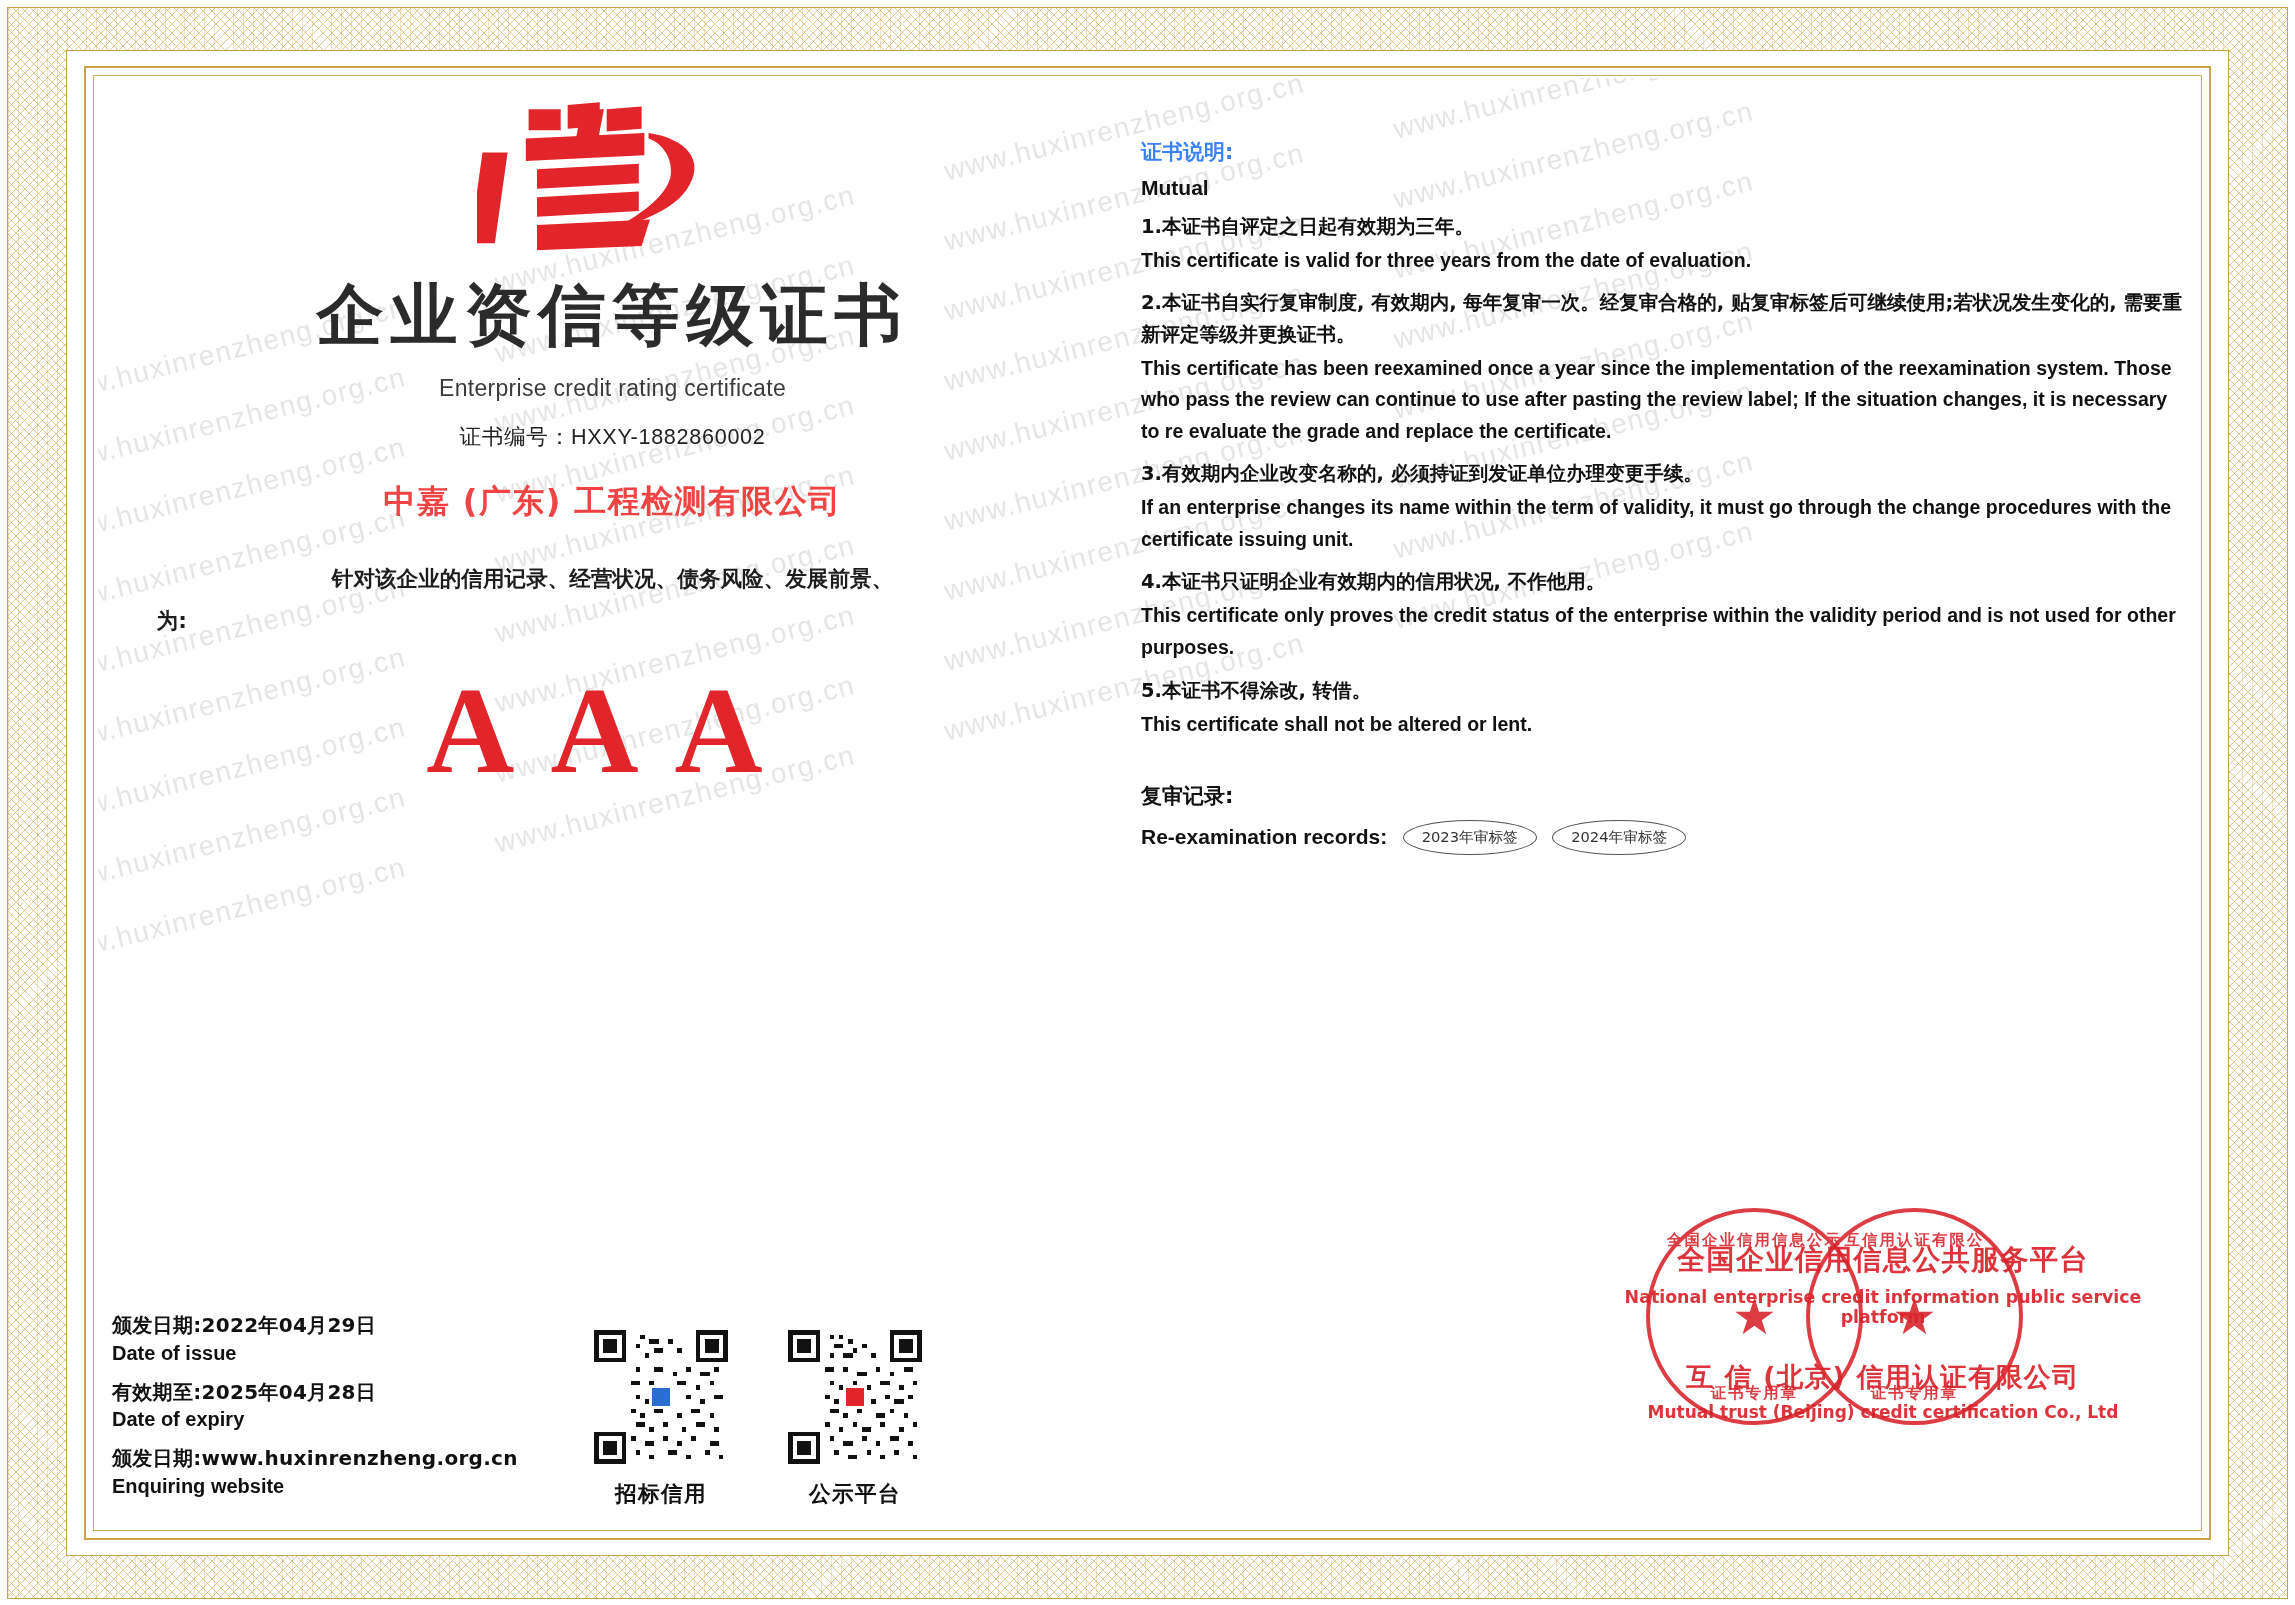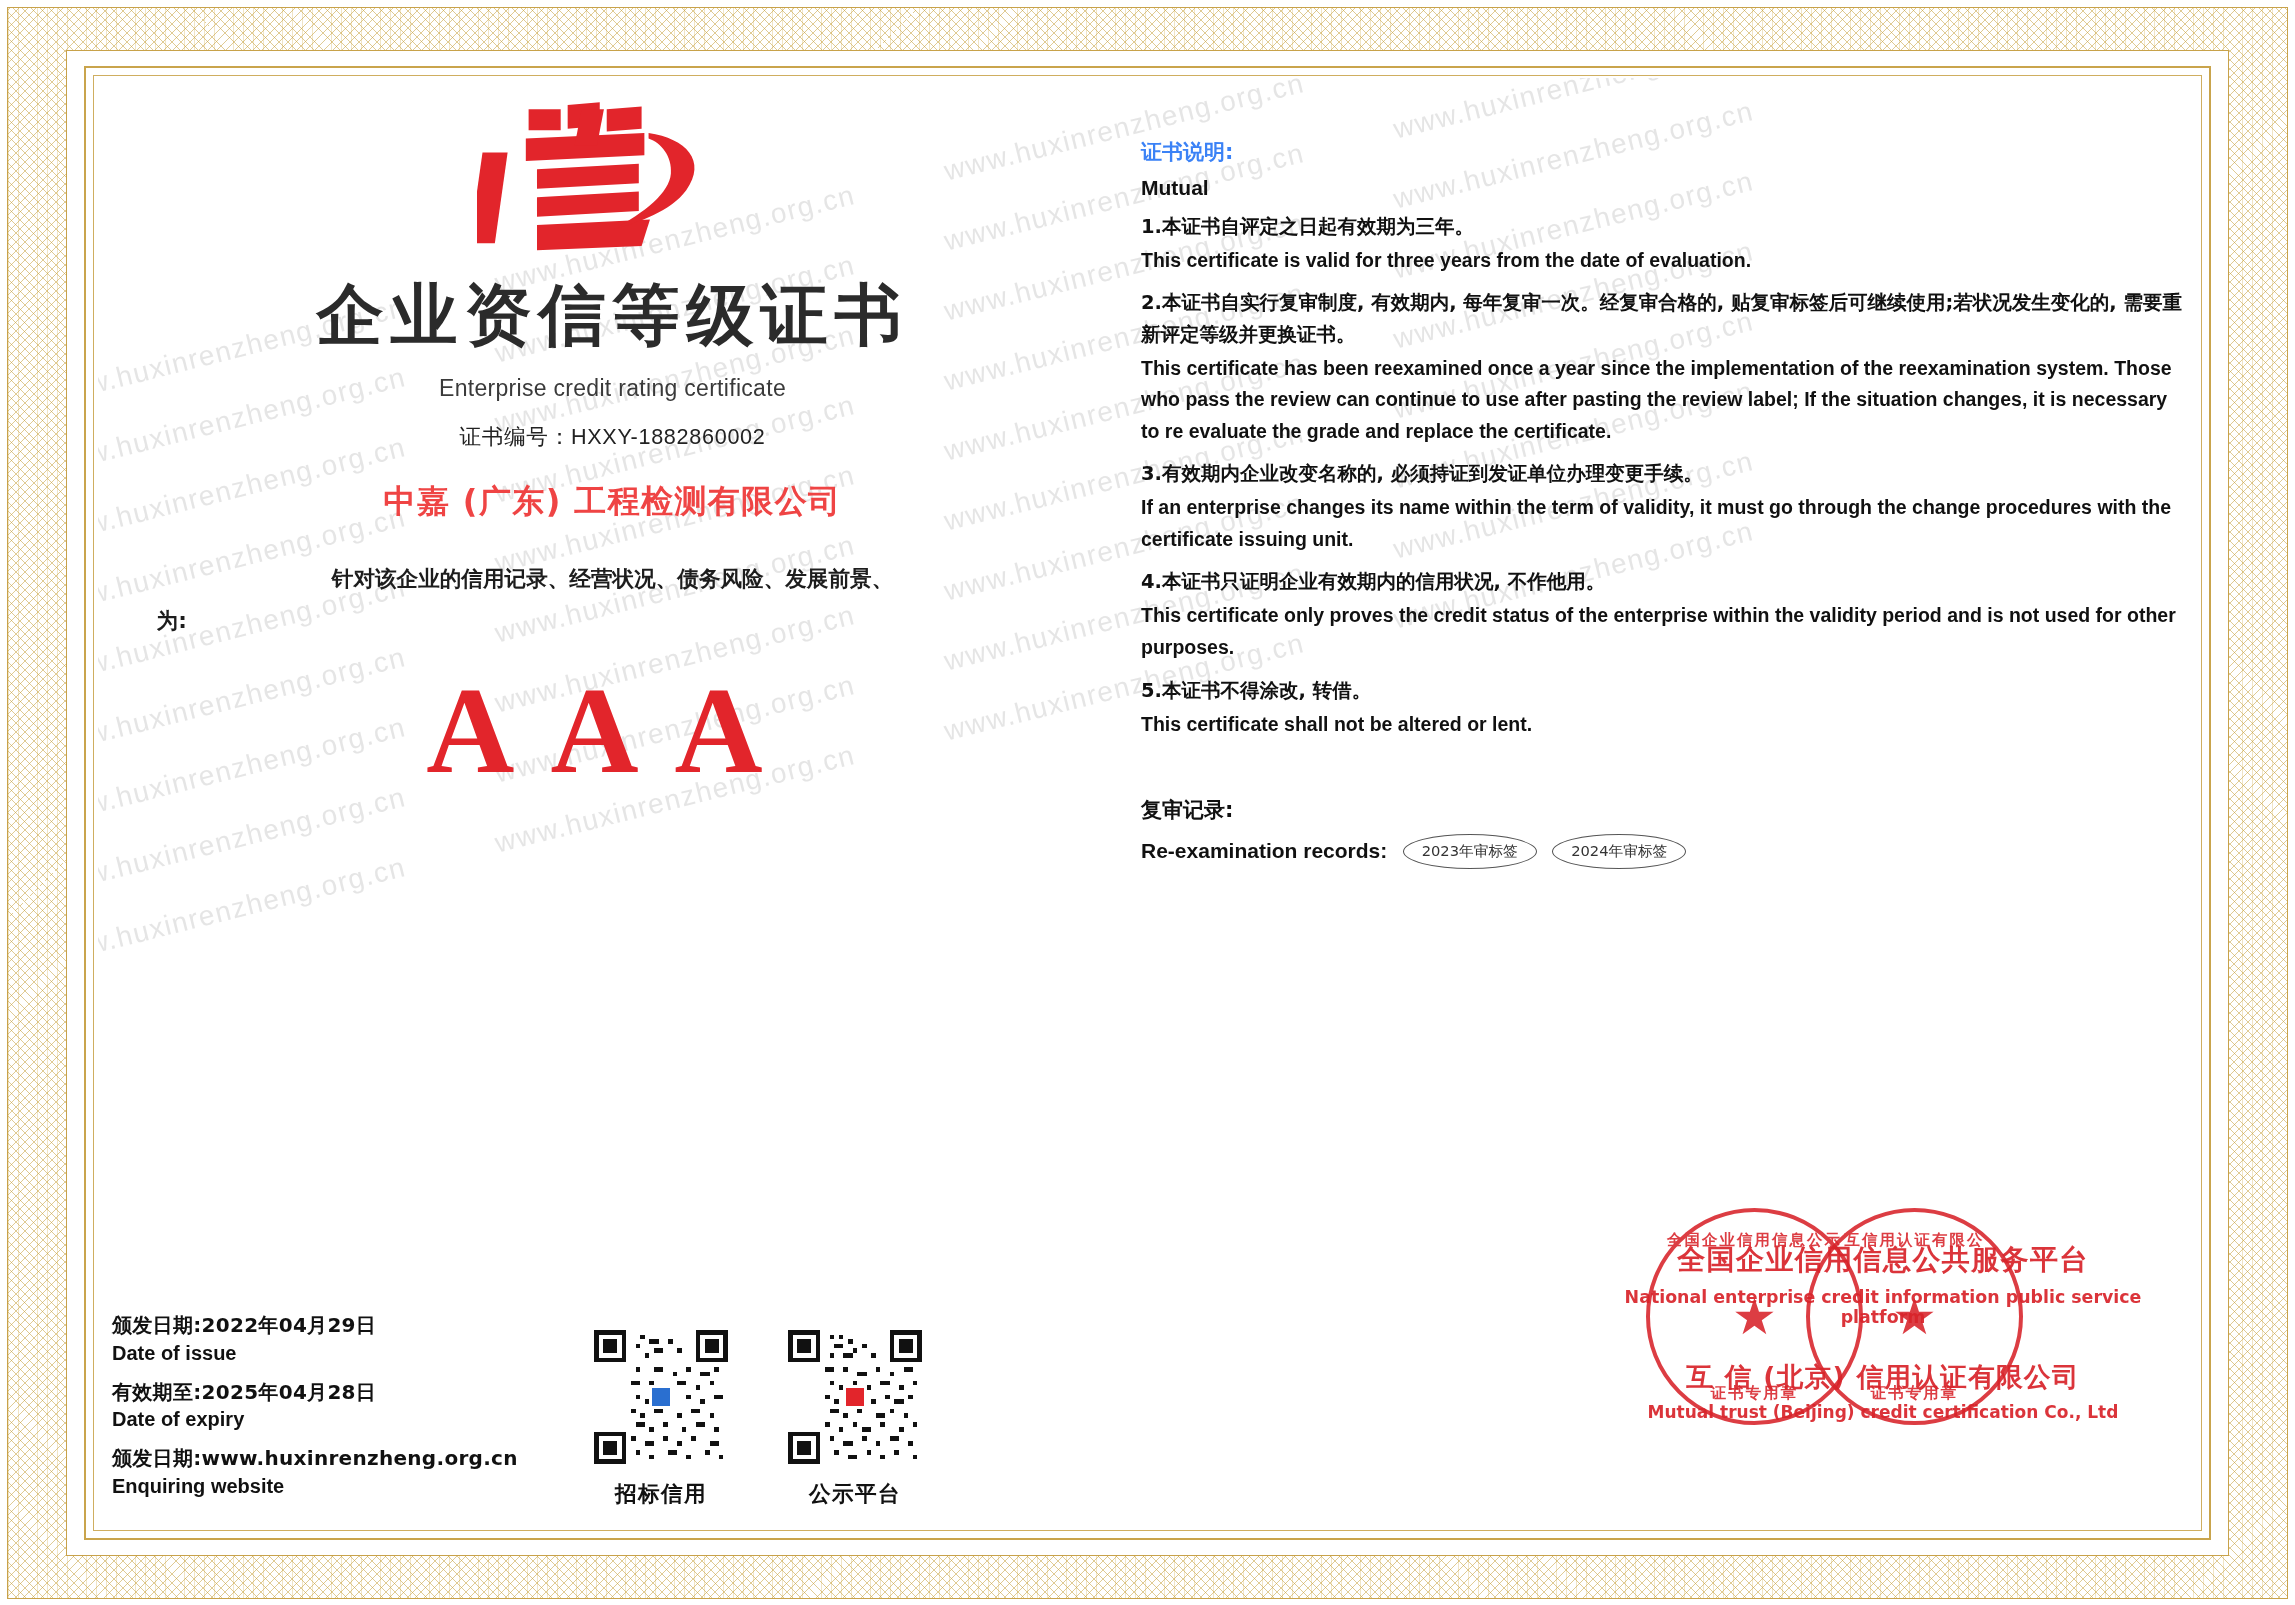--- a/index.html
+++ b/index.html
@@ -190,21 +190,21 @@
   }
   .note-item{margin-top:11px;}
   .note-cn{
     font-size:19.5px;font-weight:bold;color:#111;line-height:1.6;
     font-family:"DejaVu Sans","Liberation Sans",sans-serif;
   }
   .note-en{
     font-size:19.5px;font-weight:bold;color:#111;line-height:1.62;margin-top:2.8px;
   }
   .reexam{
-    margin-top:56px;
+    margin-top:42px;
   }
   .reexam-cn{
     font-size:21px;font-weight:bold;color:#111;
     font-family:"DejaVu Sans","Liberation Sans",sans-serif;
   }
   .reexam-row{
     display:flex;align-items:center;margin-top:9.8px;gap:15.4px;
   }
   .reexam-en{font-size:21px;font-weight:bold;color:#111;white-space:nowrap;}
   .stamp-oval{

